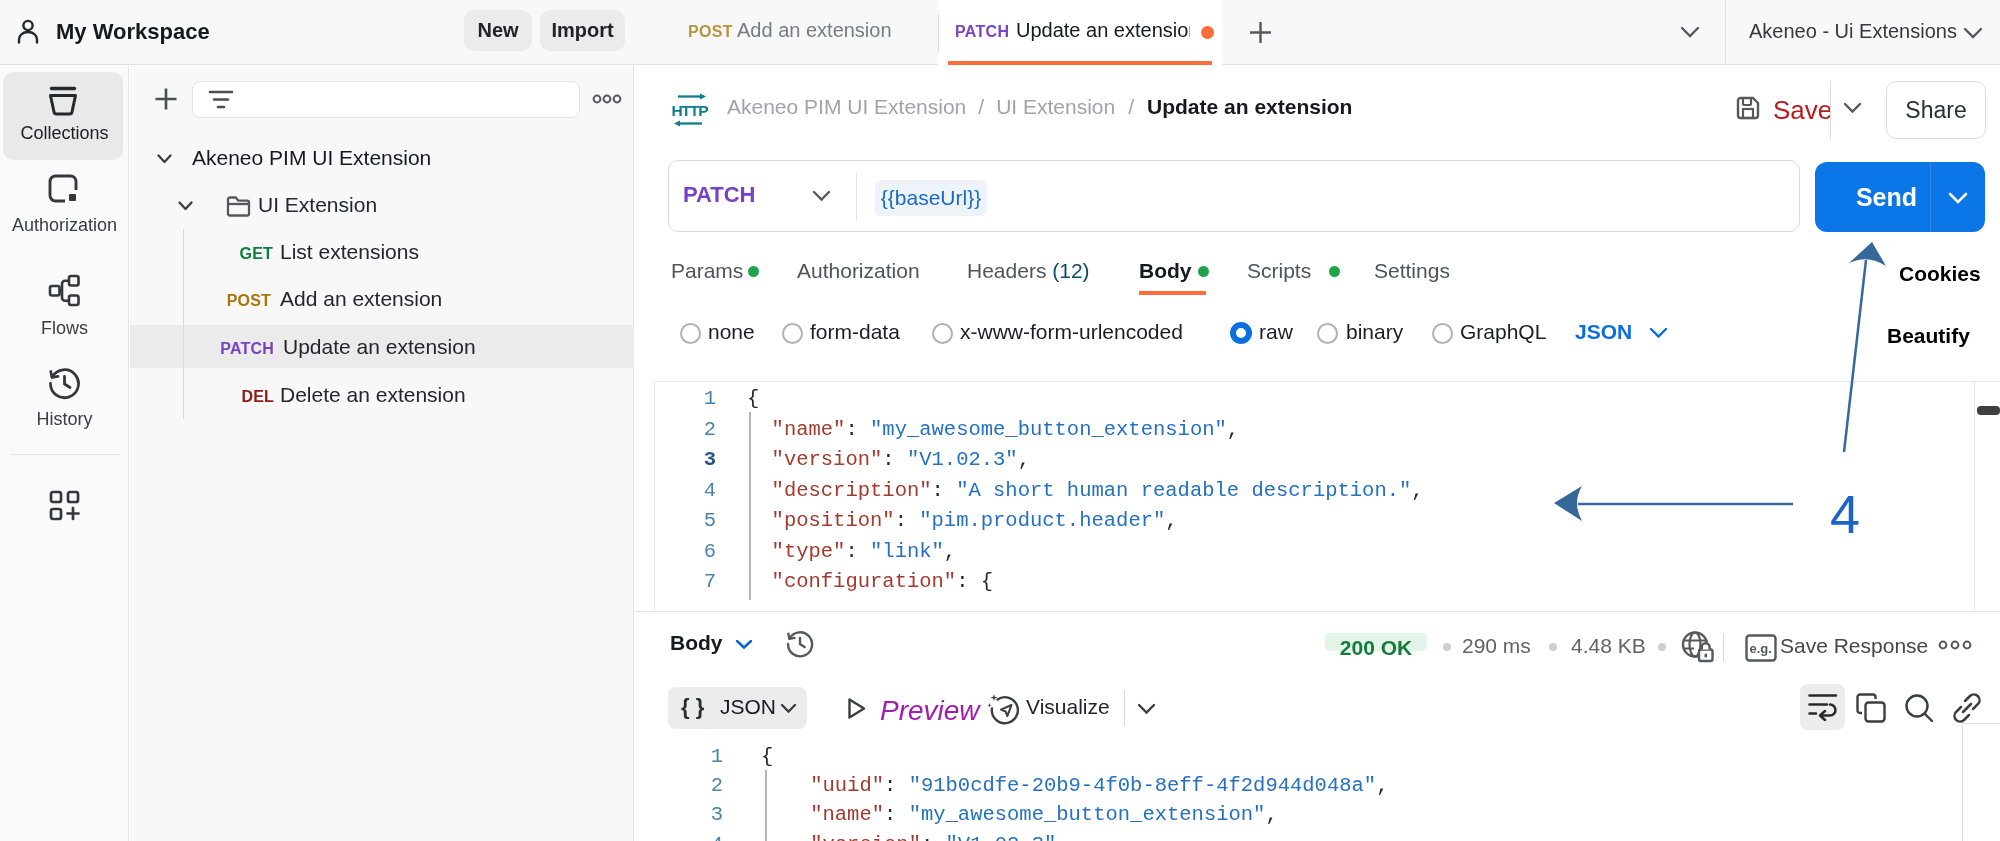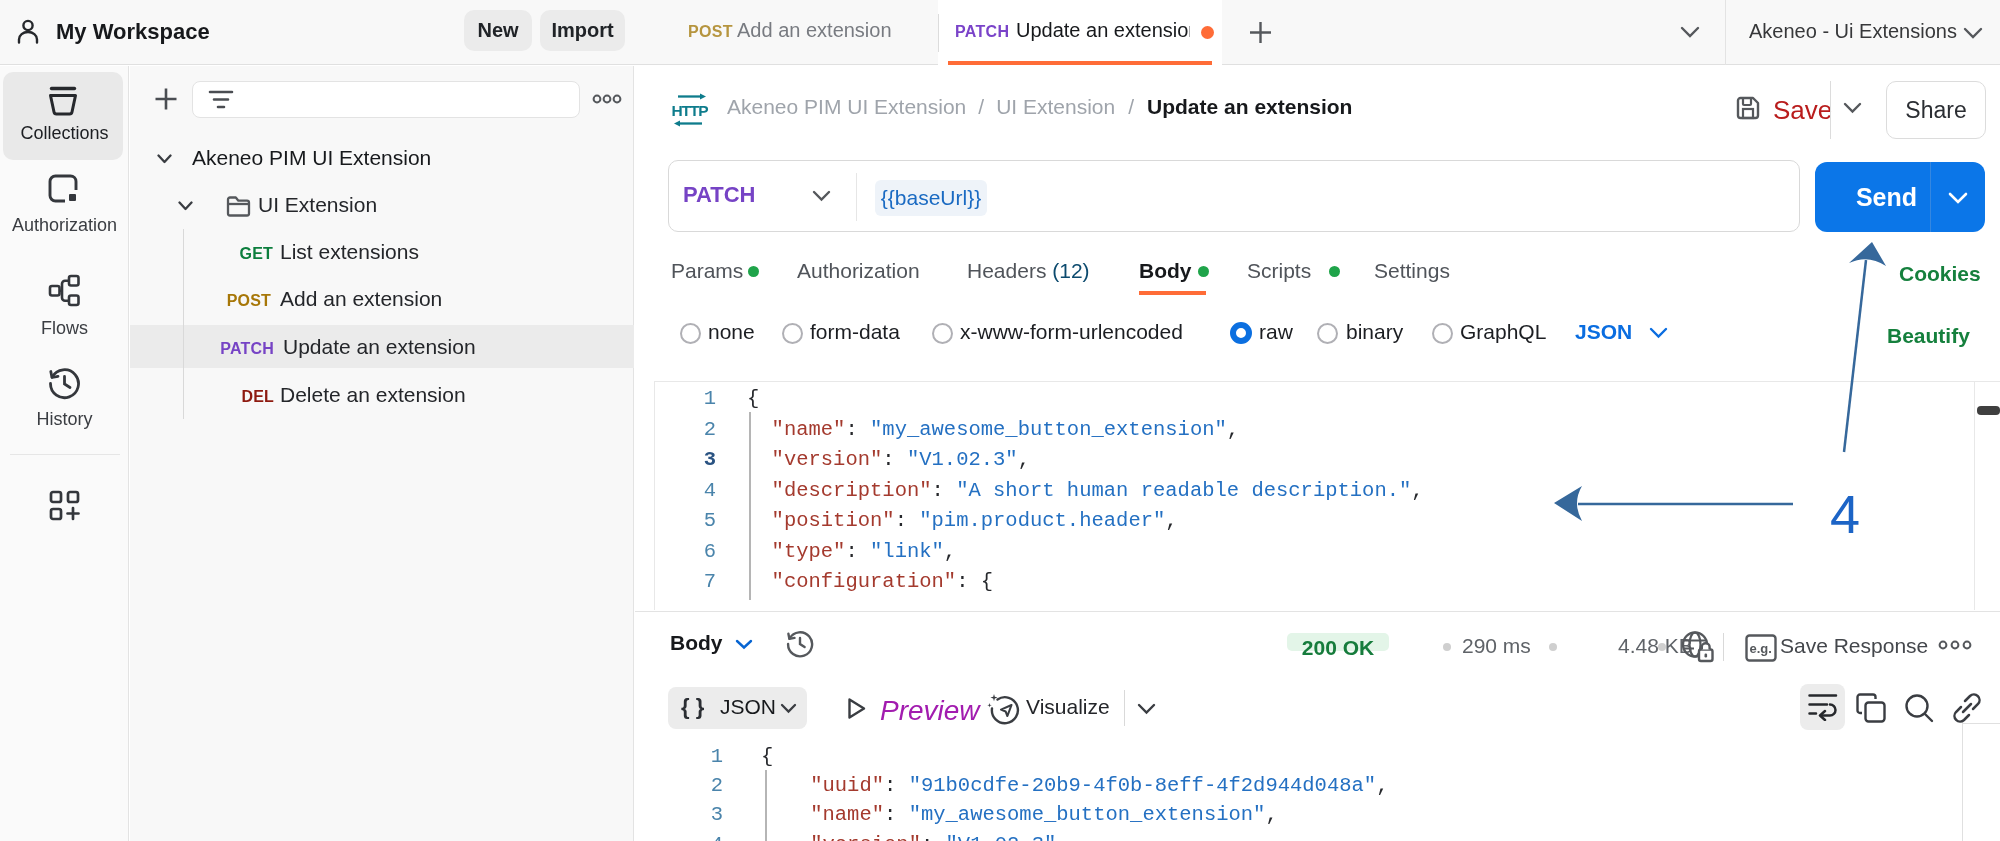--- a/index.html
+++ b/index.html
@@ -31,21 +31,21 @@
 .method { font-size:16px; font-weight:700; letter-spacing:0.2px; width:70px; text-align:right; }
 #treesel { position:absolute; left:0; top:259px; width:504px; height:43px; background:#ebebeb; }
 #treeguide { position:absolute; left:53px; top:163px; width:1px; height:190px; background:#d9d9d9; }
 
 
 #main { position:absolute; left:635px; top:66px; width:1365px; height:775px; background:#fff; }
 .crumb { font-size:21px; }
 #urlbox { position:absolute; left:33px; top:94px; width:1132px; height:72px; border:1px solid #d9d9d9; border-radius:10px; background:#fff; }
 #sendbtn { position:absolute; left:1180px; top:96px; width:170px; height:70px; background:#0b76e8; border-radius:12px; }
 .ptab { font-size:21px; color:#50545a; }
-.bluelink { font-size:21px; font-weight:700; color:#15803d; }
+.bluelink { font-size:21px; font-weight:700; color:#000000; }
 .radiolabel { font-size:21px; font-weight:500; color:#1c1e22; }
 .radio { width:21px; height:21px; border-radius:50%; border:2px solid #b0b0b5; background:#fff; display:inline-block; }
 
 
 .mono { font-family:"Liberation Mono", monospace; font-size:20.5px; white-space:pre; }
 .lnum { position:absolute; text-align:right; color:#4a84ab; font-family:"Liberation Mono", monospace; font-size:20.5px; }
 .k { color:#a43a2e; }
 .v { color:#2470c2; }
 .p { color:#26282c; }
 
@@ -262,25 +262,25 @@
 
     <div class="abs" style="left:35px;top:565px;font-size:21px;font-weight:600;color:#17191c;">Body</div>
     <svg class="abs" style="left:100px;top:573px;" width="18" height="11" viewBox="0 0 18 11">
         <path d="M2 2 L9 8.5 L16 2" stroke="#0765d2" stroke-width="2.4" fill="none" stroke-linecap="round"></path>
       </svg>
     <svg class="abs" style="left:151px;top:564px;" width="28" height="28" viewBox="0 0 28 28">
       <path d="M3.6 8.5 a12 12 0 1 1 -1.5 5.5" stroke="#55585c" stroke-width="2.4" fill="none" stroke-linecap="round"></path>
       <path d="M2.4 3.8 L3.4 8.9 L8.5 7.9" stroke="#55585c" stroke-width="2.4" fill="none" stroke-linecap="round" stroke-linejoin="round"></path>
       <path d="M14 8 V14 l4.6 3" stroke="#55585c" stroke-width="2.4" fill="none" stroke-linecap="round"></path>
     </svg>
-    <div class="abs" style="left:652px;top:567px;width:102px;height:18px;background:#e3f5e8;border-radius:5px;text-align:center;line-height:29px;font-size:21px;font-weight:700;color:#167c3c;">200 OK</div>
+    <div class="abs" style="left:690px;top:567px;width:102px;height:18px;background:#e3f5e8;border-radius:5px;text-align:center;line-height:29px;font-size:21px;font-weight:700;color:#167c3c;">200 OK</div>
     <div class="dot6" style="left:808px;top:577px;"></div>
     <div class="abs metatxt" style="left:827px;top:568px;">290 ms</div>
     <div class="dot6" style="left:914px;top:577px;"></div>
-    <div class="abs metatxt" style="left:936px;top:568px;margin-left:47px;">4.48 KB</div>
+    <div class="abs metatxt" style="left:936px;top:568px;">4.48 KB</div>
     <div class="dot6" style="left:1023px;top:577px;"></div>
     <svg class="abs" style="left:1045px;top:564px;" width="36" height="34" viewBox="0 0 36 34">
       <circle cx="15" cy="14.5" r="12" stroke="#55585c" stroke-width="2.4" fill="none"></circle>
       <ellipse cx="15" cy="14.5" rx="5.5" ry="12" stroke="#55585c" stroke-width="2.2" fill="none"></ellipse>
       <path d="M3.6 10.5 H26.4 M3.6 18.5 H14" stroke="#55585c" stroke-width="2.2" fill="none"></path>
       <rect x="19" y="19.5" width="13.5" height="11.5" rx="2" stroke="#55585c" stroke-width="2.4" fill="#ffffff"></rect>
       <path d="M21.8 19.5 v-2.6 a3.9 3.6 0 0 1 7.8 0 v2.6" stroke="#55585c" stroke-width="2.4" fill="#fff"></path>
       <rect x="24.5" y="23.5" width="2.6" height="4" rx="1.2" fill="#55585c"></rect>
     </svg>
     <div class="vdiv" style="left:1088px;top:567px;height:28px;background:#d9d9d9;"></div>

